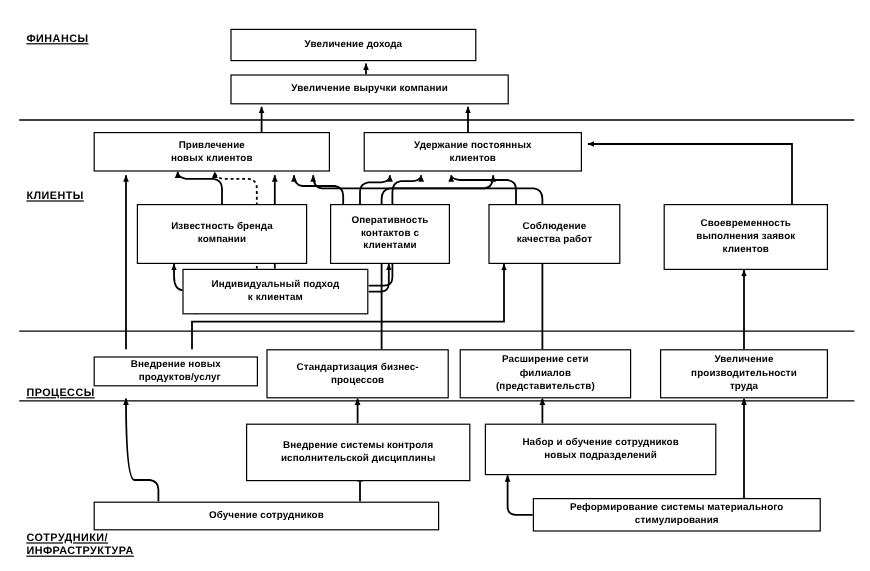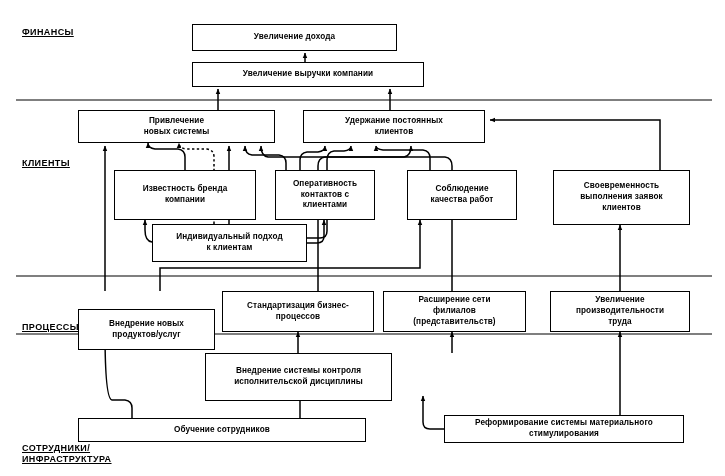--- a/index.html
+++ b/index.html
@@ -103,21 +103,21 @@
   <div class="box" style="left:192px;top:24px;width:205px;height:27px;">
     <span>Увеличение дохода</span>
     </div>
 
   <div class="box" style="left:192px;top:62px;width:232px;height:25px;">
     <span>Увеличение выручки компании</span>
     </div>
 
   <div class="box" style="left:78px;top:110px;width:197px;height:33px;">
     <span>Привлечение
-новых системы</span>
+новых клиентов</span>
     </div>
 
   <div class="box" style="left:303px;top:110px;width:182px;height:33px;">
     <span>Удержание постоянных
 клиентов</span>
     </div>
 
   <div class="box" style="left:114px;top:170px;width:142px;height:50px;">
     <span>Известность бренда
 компании</span>
@@ -138,21 +138,21 @@
     <span>Соблюдение
 качества работ</span>
     </div>
 
   <div class="box" style="left:553px;top:170px;width:137px;height:55px;">
     <span>Своевременность
 выполнения заявок
 клиентов</span>
     </div>
 
-  <div class="box" style="left:78px;top:309px;width:137px;height:41px;">
+  <div class="box" style="left:78px;top:297px;width:137px;height:25px;text-align:right;">
     <span>Внедрение новых
 продуктов/услуг</span>
     </div>
 
   <div class="box" style="left:222px;top:291px;width:152px;height:41px;">
     <span>Стандартизация бизнес-
 процессов</span>
     </div>
 
   <div class="box" style="left:383px;top:291px;width:143px;height:41px;">
@@ -165,20 +165,24 @@
     <span>Увеличение
 производительности
 труда</span>
     </div>
 
   <div class="box" style="left:205px;top:353px;width:187px;height:48px;">
     <span>Внедрение системы контроля
 исполнительской дисциплины</span>
     </div>
 
+  <div class="box" style="left:404px;top:353px;width:193px;height:43px;">
+    <span>Набор и обучение сотрудников
+новых подразделений</span>
+    </div>
 
   <div class="box" style="left:444px;top:415px;width:240px;height:28px;">
     <span>Реформирование системы материального
 стимулирования</span>
     </div>
 
   <div class="box" style="left:78px;top:418px;width:288px;height:24px;">
     <span>Обучение сотрудников</span>
     </div>
 

